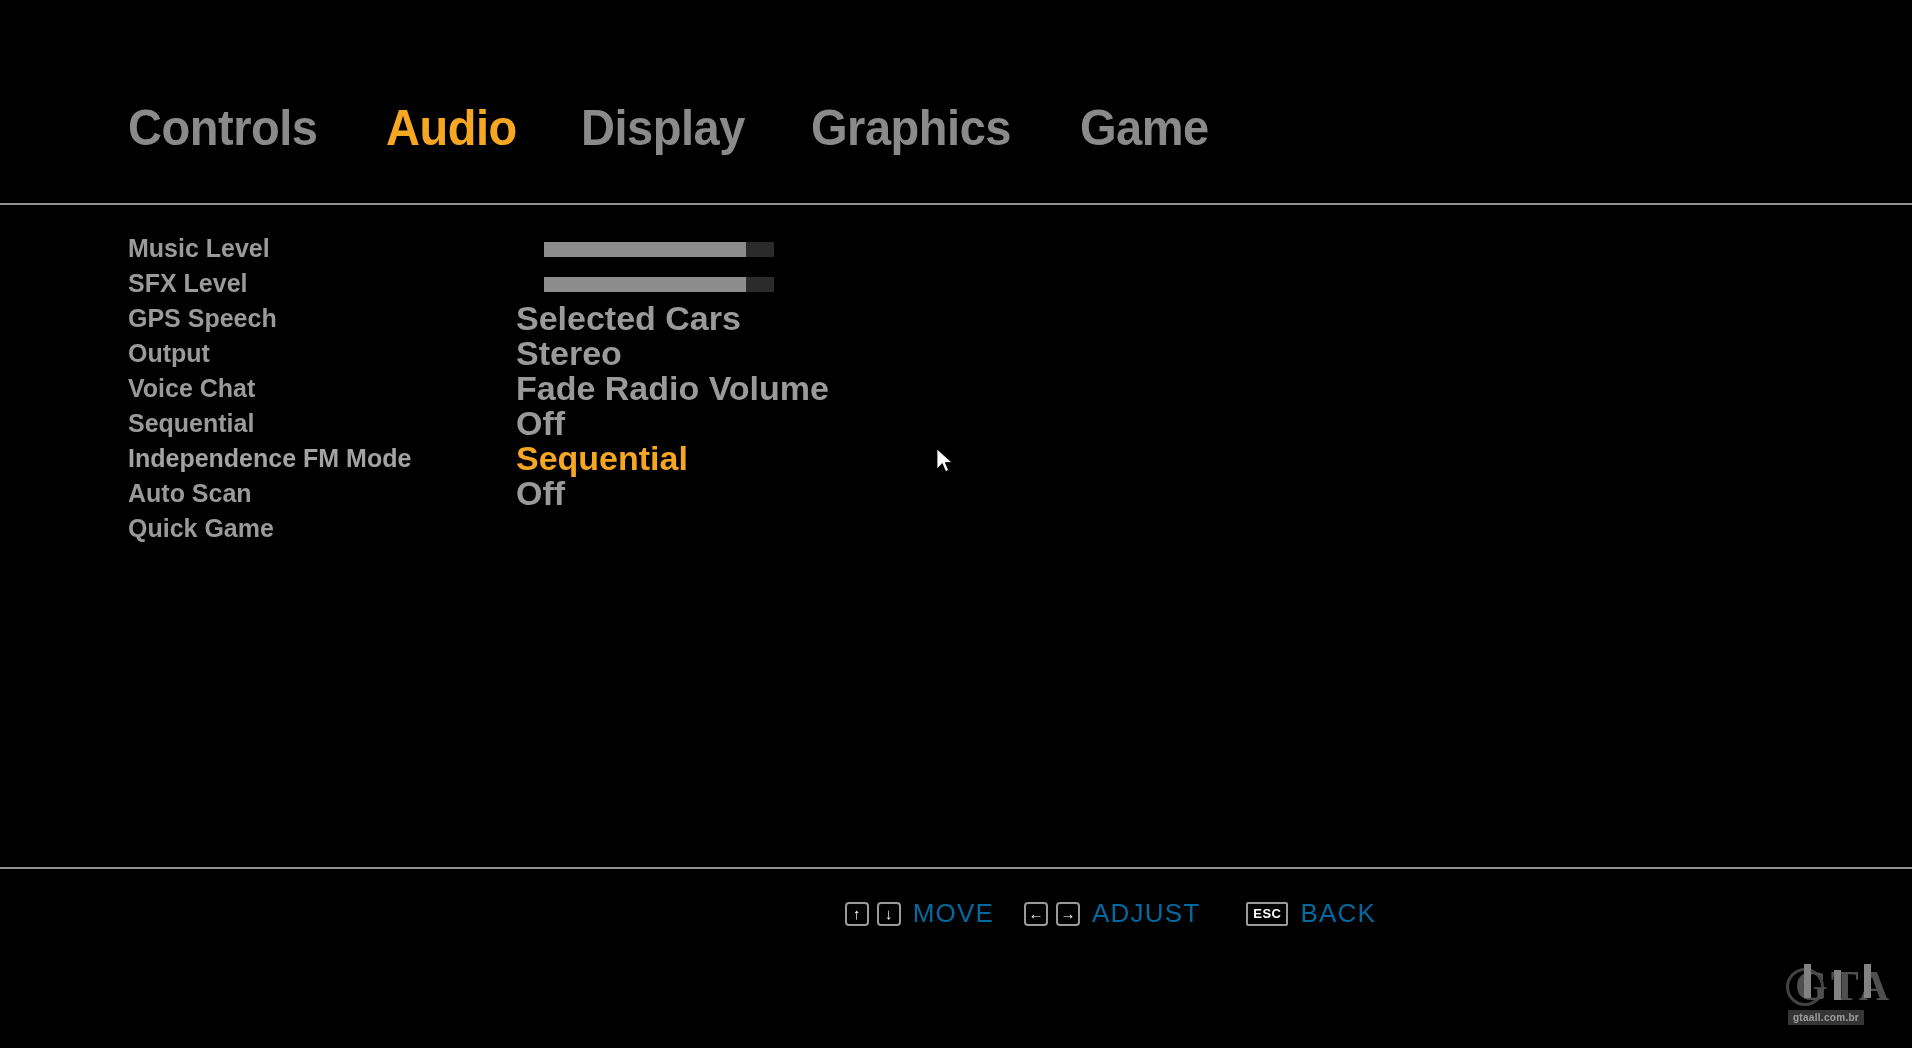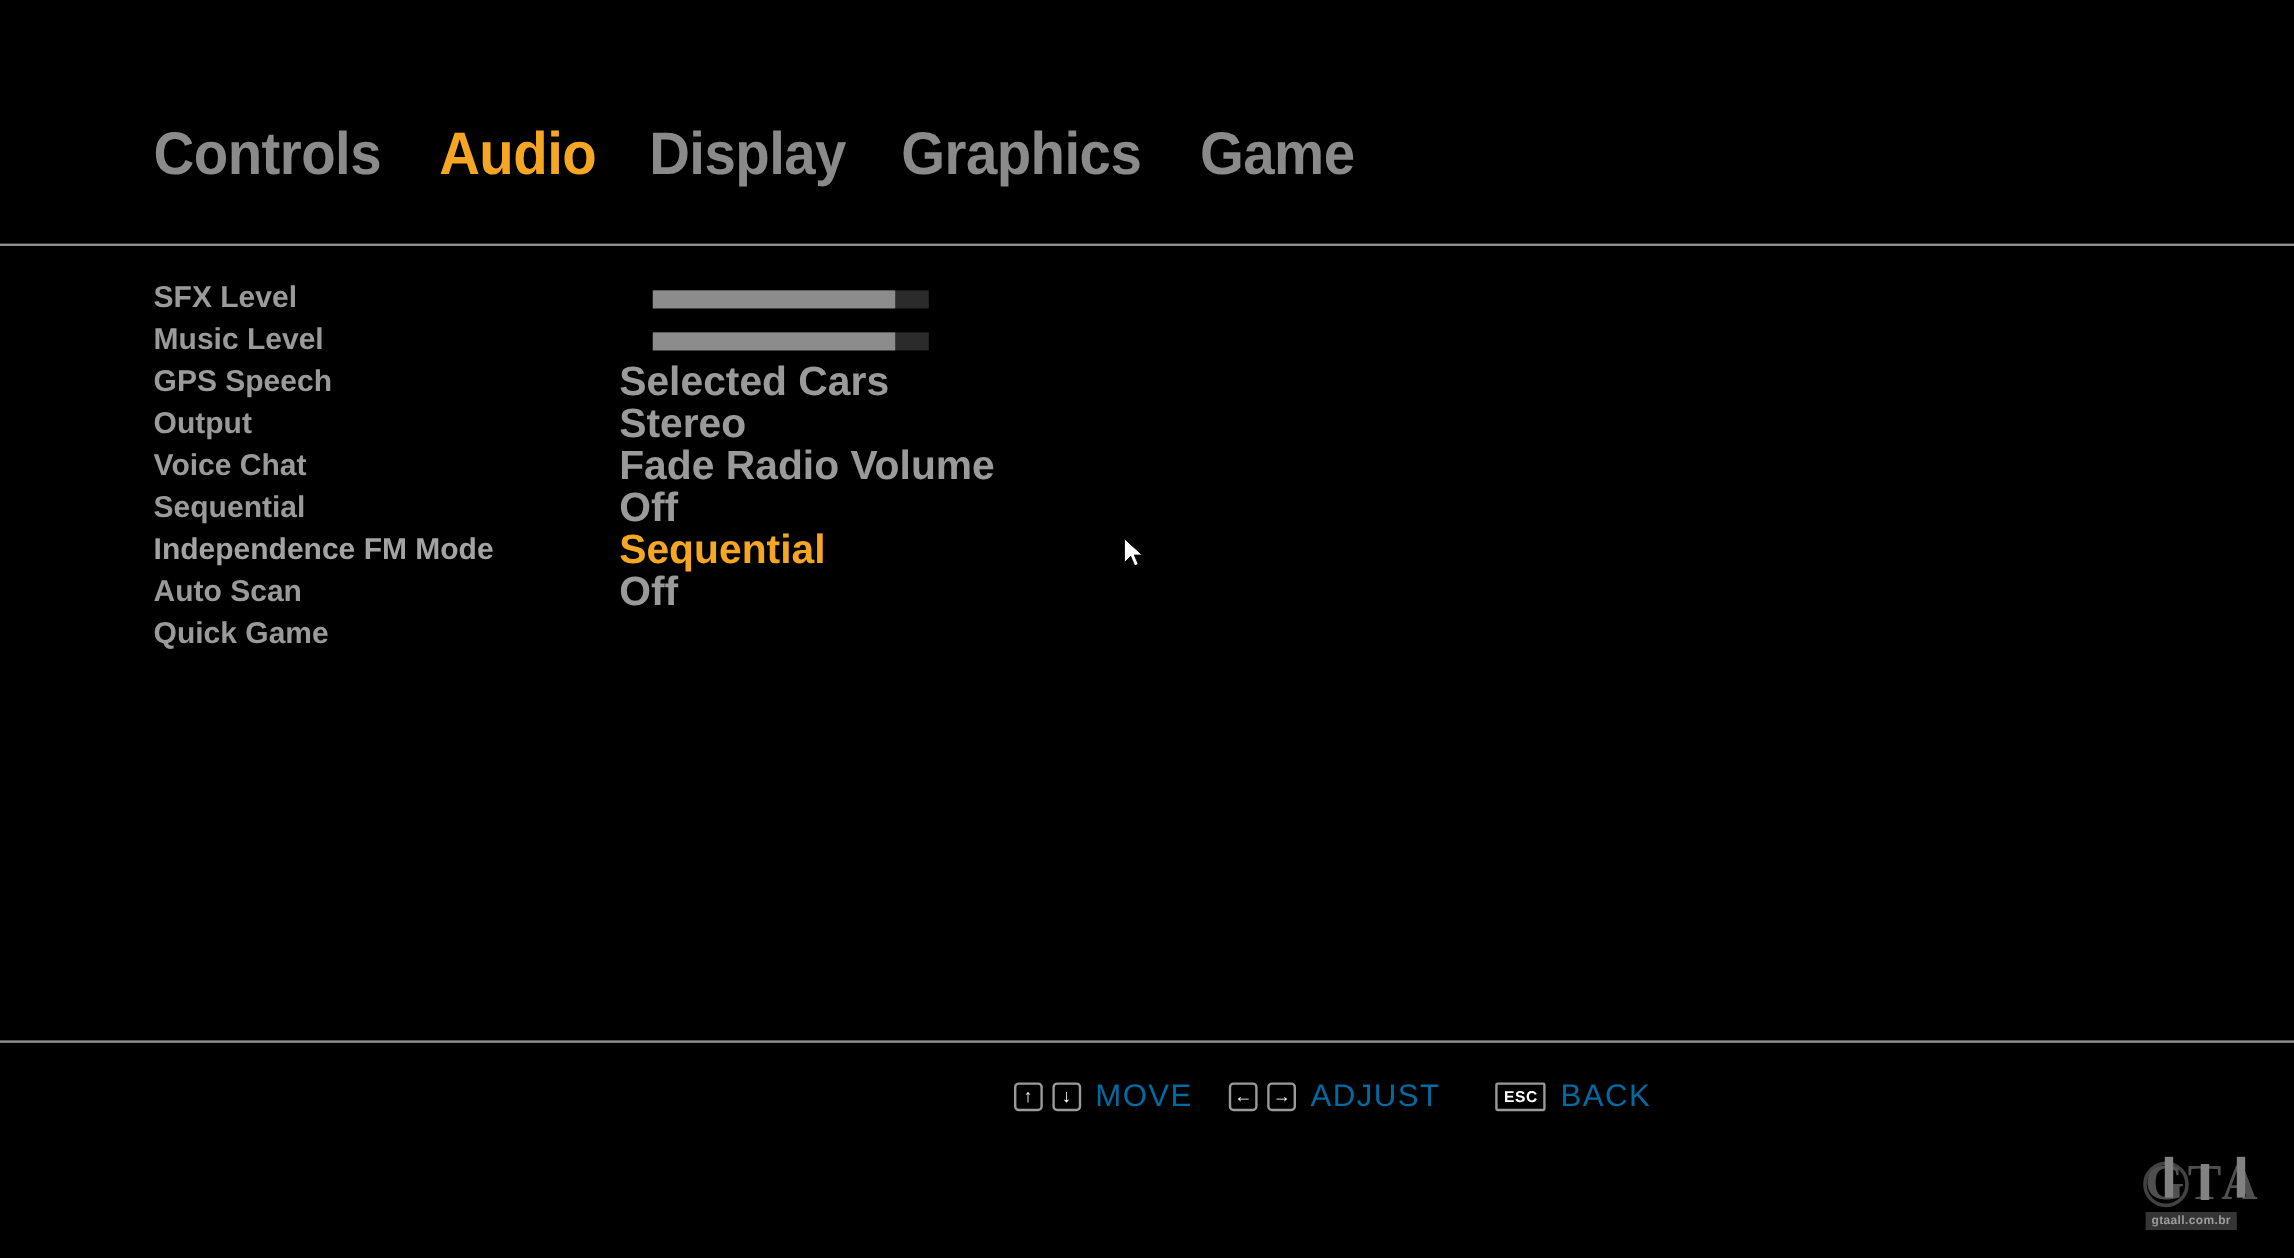--- a/index.html
+++ b/index.html
@@ -17,21 +17,21 @@
   }
 
   
   #tab-bar {
     position: absolute;
     left: 128px;
     top: 98px;
     height: 72px;
     display: flex;
     align-items: flex-start;
-    gap: 36px;
+    gap: 56px;
   }
 
   .tab {
     font-family: "Liberation Sans Narrow", "Liberation Sans", sans-serif;
     font-size: 50px;
     font-weight: bold;
     line-height: 60px;
     letter-spacing: -0.5px;
     color: #8a8a8a;
     transform: scaleX(0.94);
@@ -169,21 +169,21 @@
     position: absolute;
     left: 0;
     top: 2px;
     width: 112px;
     height: 48px;
     font-family: "Liberation Serif", serif;
     font-size: 42px;
     font-weight: bold;
     letter-spacing: 3px;
     color: #6e6e6e;
-    text-align: center;
+    text-align: right;
     line-height: 48px;
   }
   #watermark .wm-ring {
     position: absolute;
     left: 6px;
     top: 8px;
     width: 38px;
     height: 38px;
     border: 3px solid #5c5c5c;
     border-radius: 50%;
@@ -225,28 +225,28 @@
   <div class="tab">Display</div>
   <div class="tab">Graphics</div>
   <div class="tab">Game</div>
 </div>
 
 <div class="divider" id="divider-top" style="background: rgb(143, 143, 143);"></div>
 
 <div id="settings-list">
 
   <div class="settings-row">
-    <span class="row-label">SFX Level</span>
+    <span class="row-label">Music Level</span>
     <div class="row-slider" style="background: rgb(43, 43, 43);">
       <div class="slider-fill" style="width: 88%; background: rgb(140, 140, 140);"></div>
     </div>
   </div>
 
   <div class="settings-row">
-    <span class="row-label">Music Level</span>
+    <span class="row-label">SFX Level</span>
     <div class="row-slider" style="background: rgb(43, 43, 43);">
       <div class="slider-fill" style="width: 88%; background: rgb(140, 140, 140);"></div>
     </div>
   </div>
 
   <div class="settings-row">
     <span class="row-label">GPS Speech</span>
     <span class="row-value">Selected Cars</span>
   </div>
 

